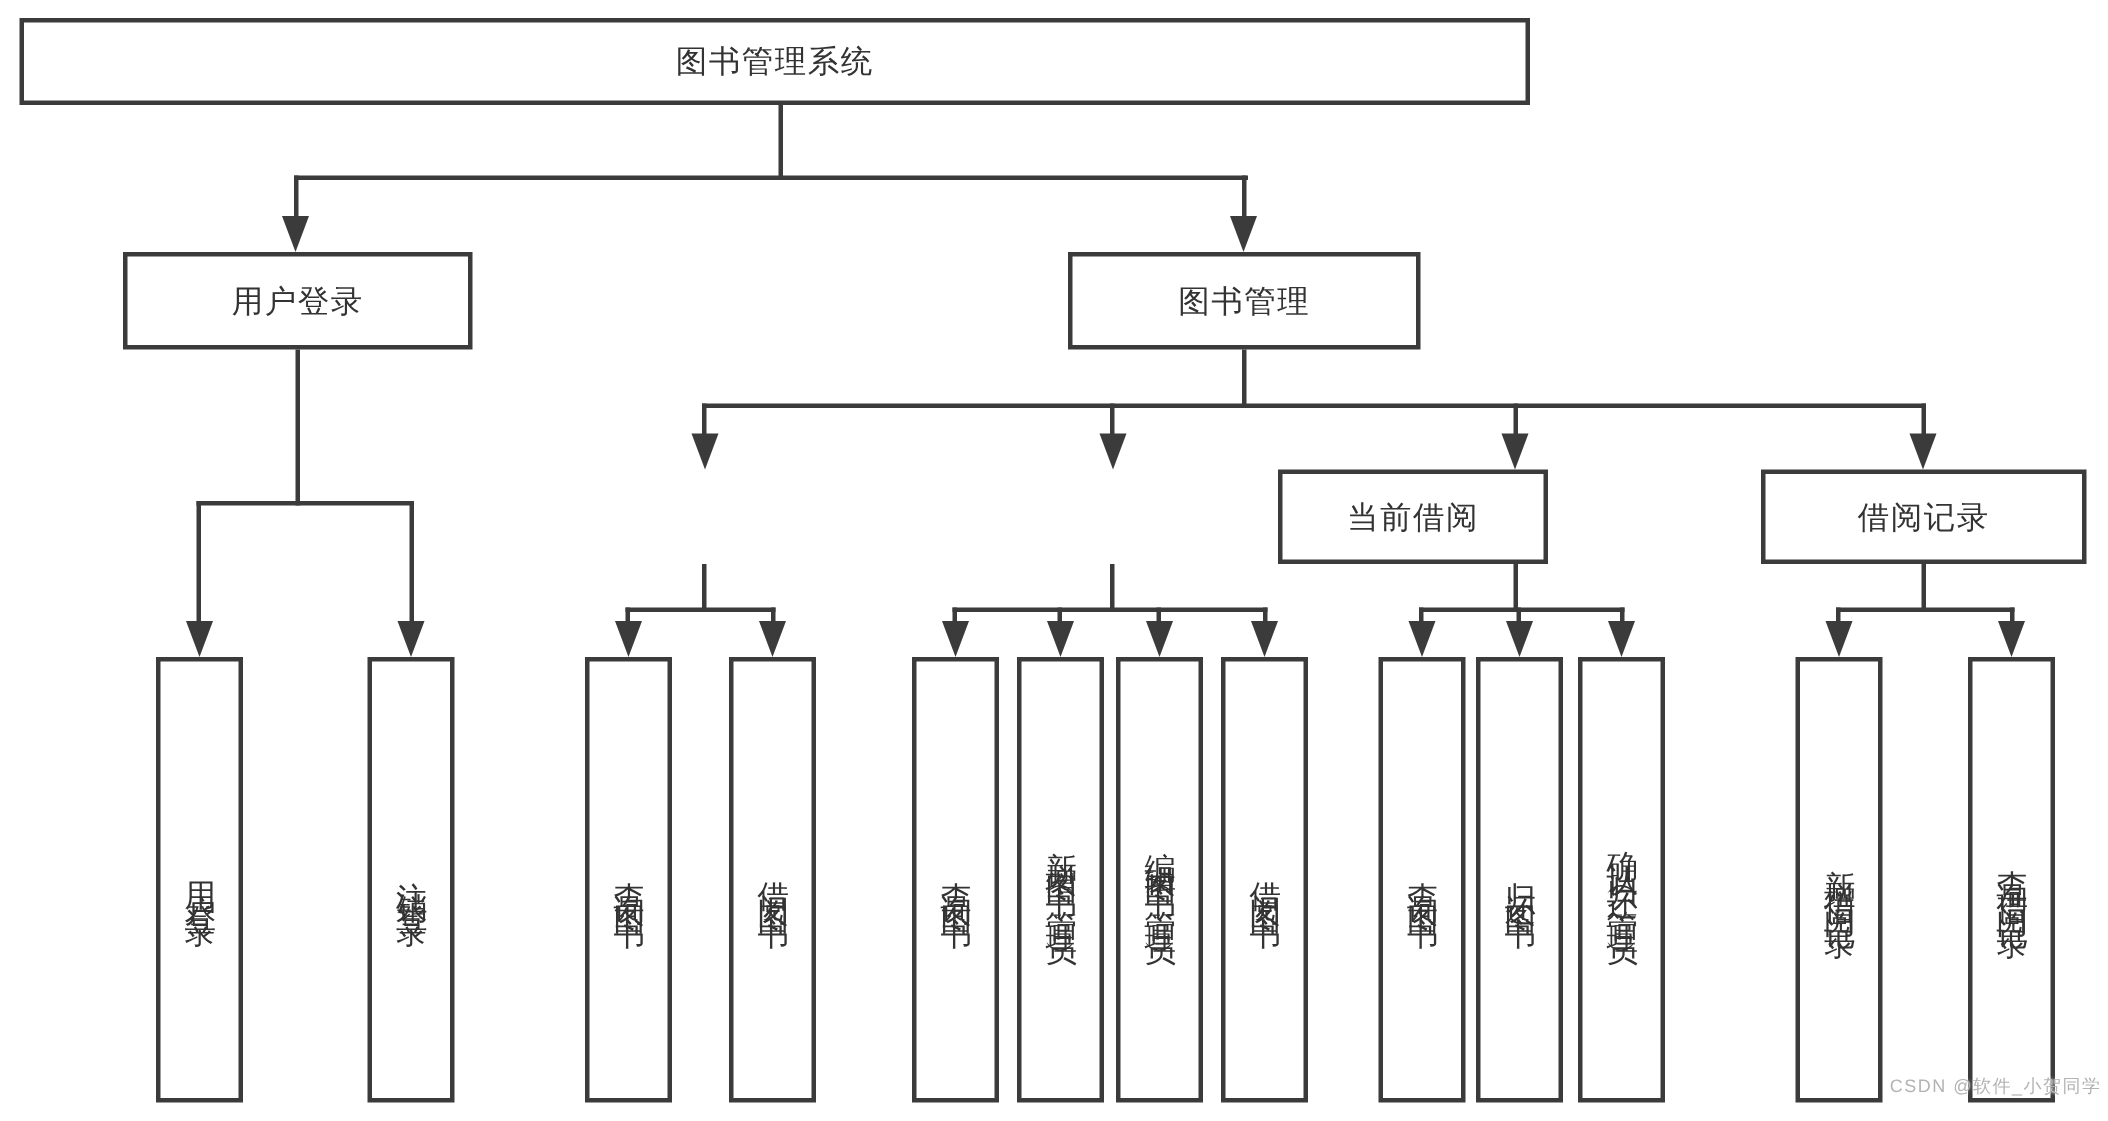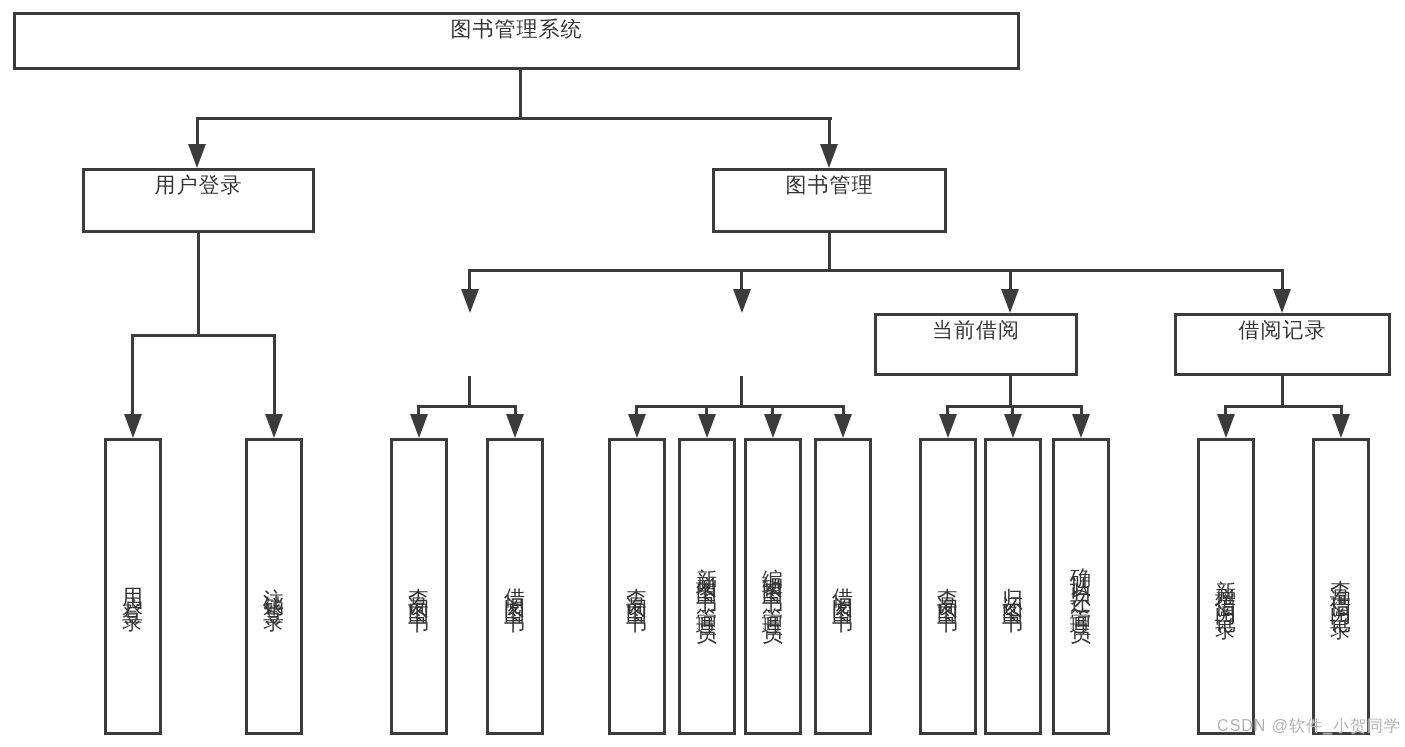--- a/index.html
+++ b/index.html
@@ -10,21 +10,21 @@
   }
   html,body{margin:0;padding:0;background:var(--bg);}
   body{font-family:"Liberation Sans","DejaVu Sans",sans-serif;}
   .stage{
     position:relative;width:1405px;height:747px;background:var(--bg);
     overflow:hidden;color:var(--text);
   }
   
   .node{
     position:absolute;box-sizing:border-box;border:3px solid var(--line);
-    background:var(--bg);display:flex;align-items:flex-start;justify-content:center;
+    background:var(--bg);display:flex;align-items:center;justify-content:center;
     font-size:21px;letter-spacing:1px;color:var(--text);
   }
   .leaf{
     position:absolute;box-sizing:border-box;top:438px;width:58px;height:297px;
     border:3px solid var(--line);background:var(--bg);
     display:flex;align-items:center;justify-content:center;
   }
   .vtext{
     writing-mode:vertical-rl;font-size:21px;letter-spacing:8px;line-height:1;
     color:var(--text);white-space:nowrap;
@@ -32,21 +32,21 @@
   
   .l{position:absolute;background:var(--line);}
   .v{width:3px;}
   .h{height:3px;}
   .arrow{
     position:absolute;width:0;height:0;
     border-left:9px solid transparent;border-right:9px solid transparent;
     border-top:24px solid var(--line);
   }
   .watermark{
-    position:absolute;top:716px;right:4px;font-size:16px;letter-spacing:1px;
+    position:absolute;top:716px;right:4px;font-size:12px;letter-spacing:1px;
     color:var(--watermark);text-shadow:0 0 2px #ffffff;
   }
 </style>
 </head>
 <body>
 
 <div class="stage">
 
   <div class="node" style="left:13px;top:12px;width:1007px;height:58px">
     <span>图书管理系统</span>
@@ -55,21 +55,21 @@
   <div class="node" style="left:82px;top:168px;width:233px;height:65px">
     <span>用户登录</span>
   </div>
 
   <div class="node" style="left:712px;top:168px;width:235px;height:65px">
     <span>图书管理</span>
   </div>
 
 
 
-  <div class="node" style="left:874px;top:313px;width:204px;height:63px">
+  <div class="node" style="left:852px;top:313px;width:180px;height:63px">
     <span>当前借阅</span>
   </div>
 
   <div class="node" style="left:1174px;top:313px;width:217px;height:63px">
     <span>借阅记录</span>
   </div>
 
   <div class="leaf" style="left:104px">
     <span class="vtext">用户登录</span>
     </div>

